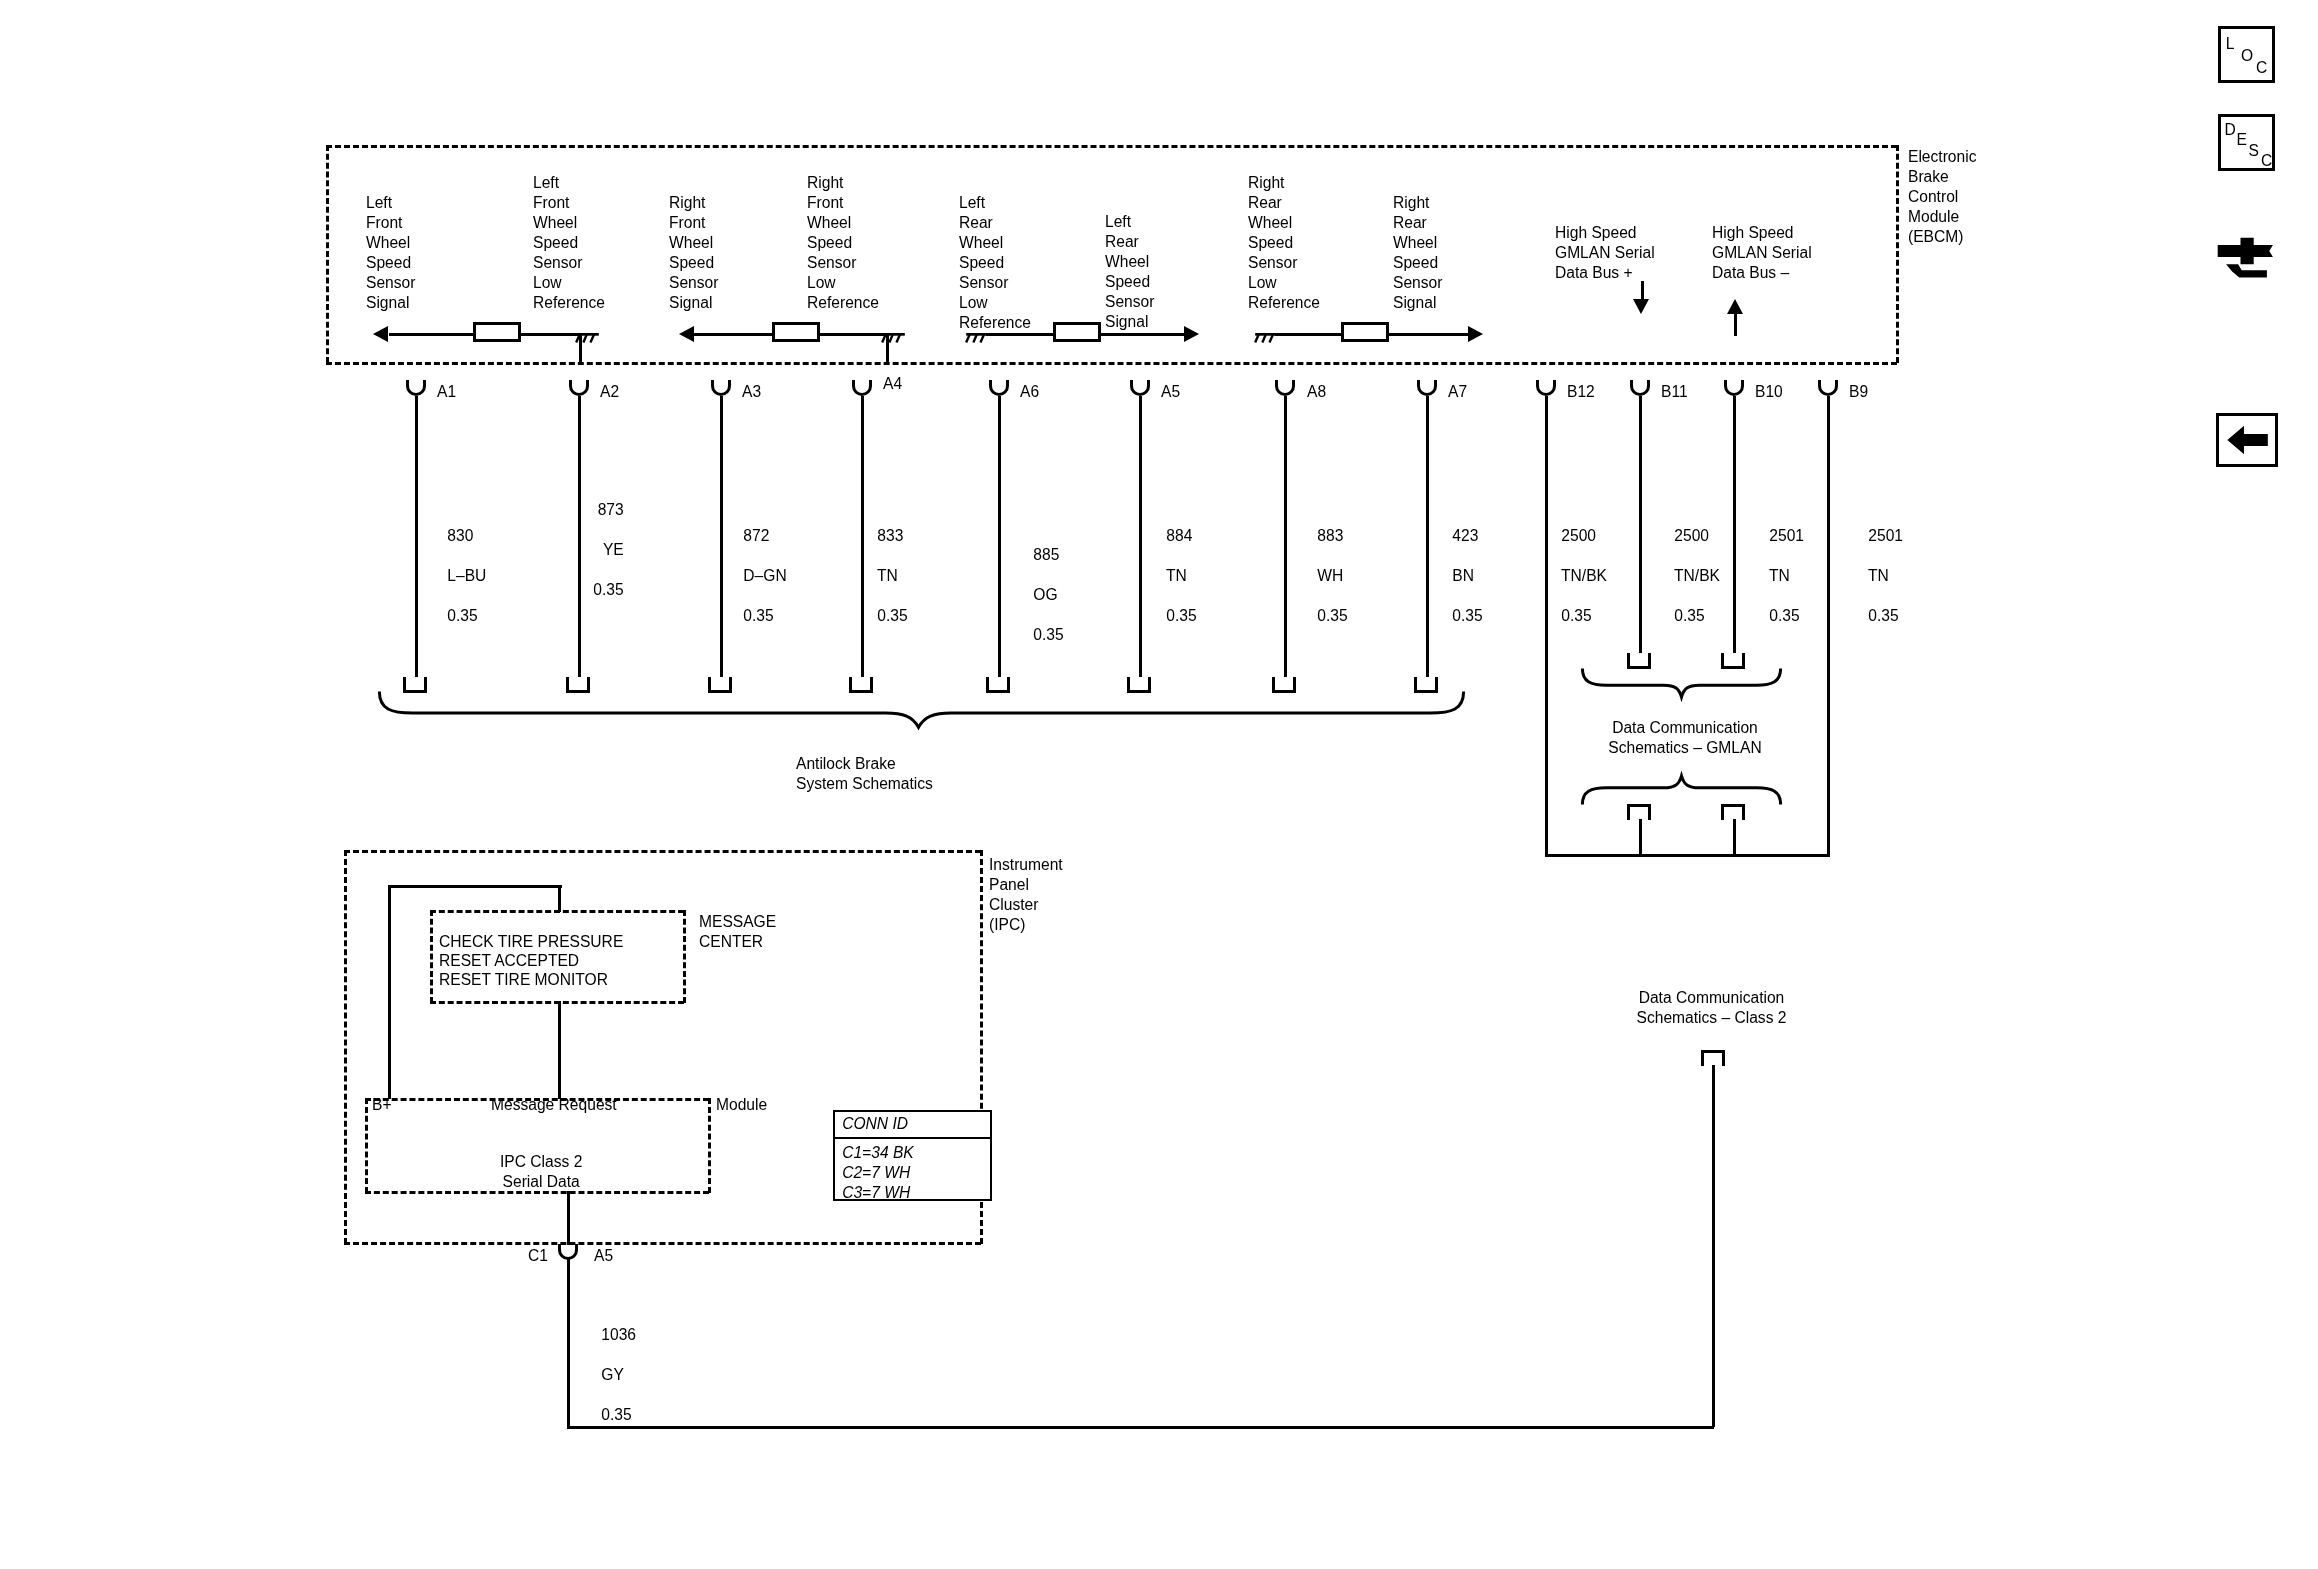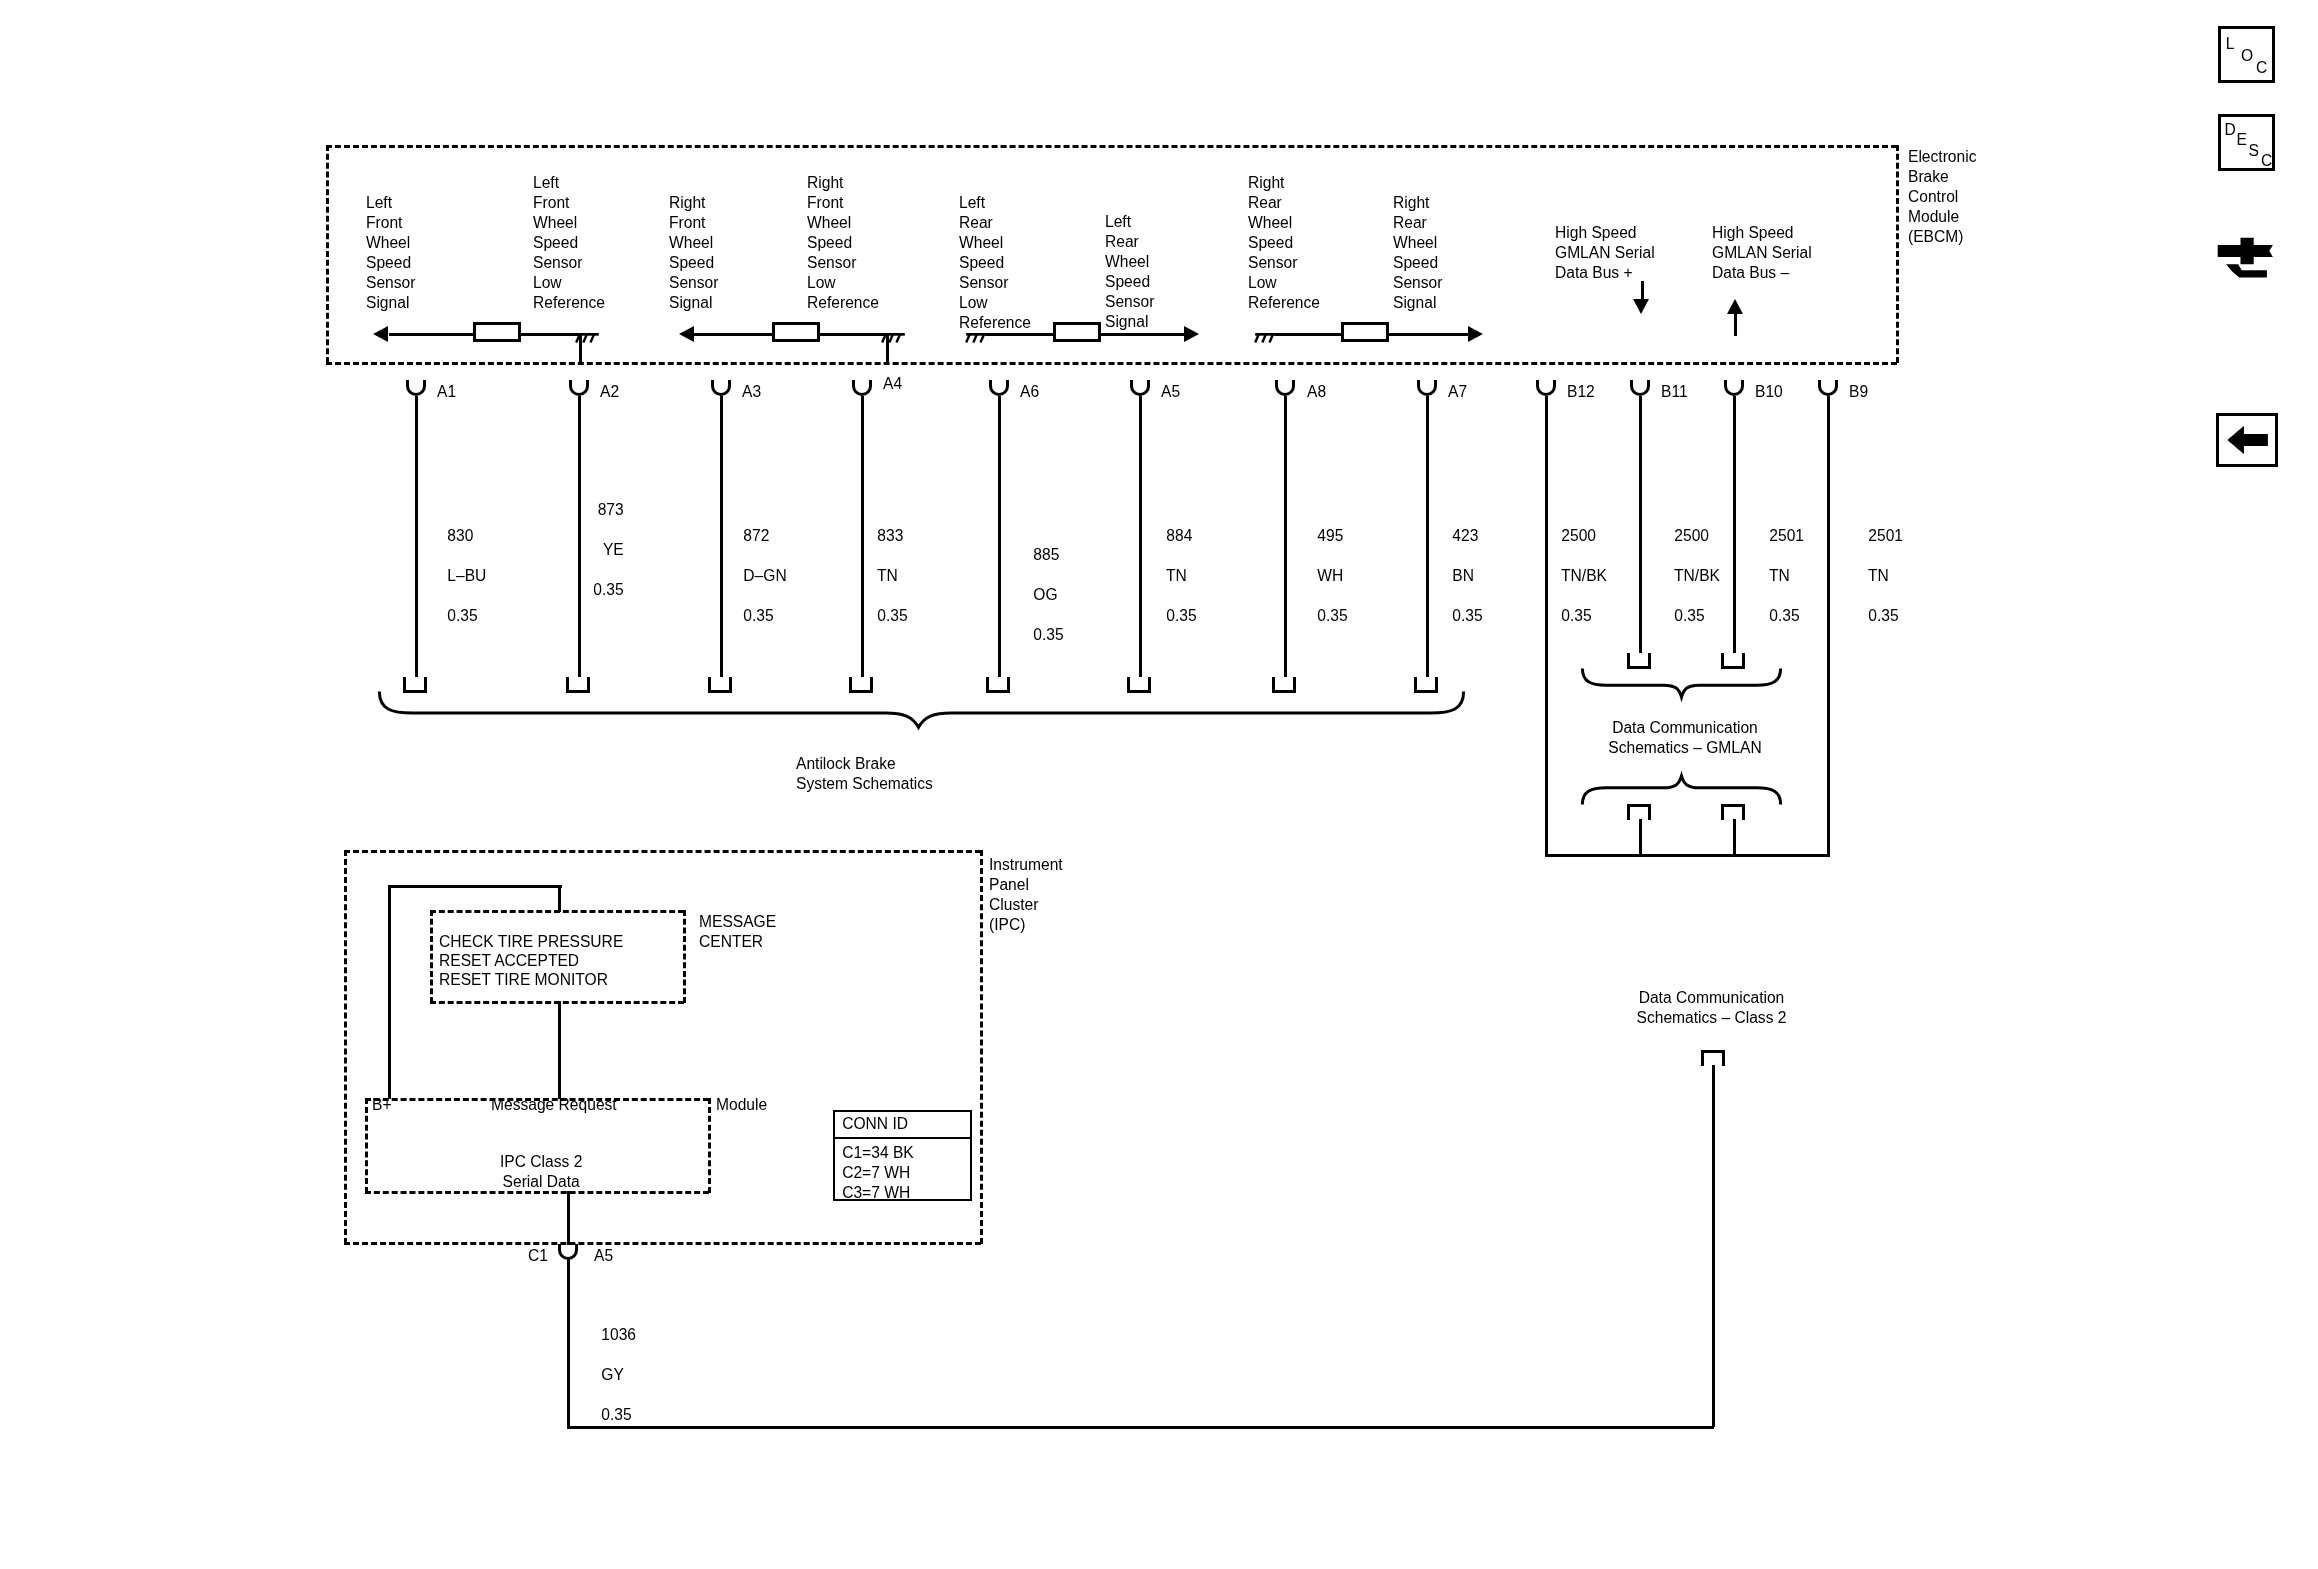--- a/index.html
+++ b/index.html
@@ -342,21 +342,21 @@
     <span>885</span><br>
     <span>OG</span><br>
     <span>0.35</span>
   </div>
   <div class="txt" style="left:1149px; top:506px;">
     <span>884</span><br>
     <span>TN</span><br>
     <span>0.35</span>
   </div>
   <div class="txt" style="left:1300px; top:506px;">
-    <span>495</span><br>
+    <span>883</span><br>
     <span>WH</span><br>
     <span>0.35</span>
   </div>
   <div class="txt" style="left:1435px; top:506px;">
     <span>423</span><br>
     <span>BN</span><br>
     <span>0.35</span>
   </div>
 
   <div class="txt" style="left:1544px; top:506px;">
@@ -463,21 +463,21 @@
   <div class="cup" style="left:1701px; top:1050px;"></div>
   <div class="txt c" style="left:1610px; top:988px; width:203px; text-align:center;">Data Communication
 Schematics – Class 2</div>
 
   <div class="txt" style="left:584px; top:1305px;">
     <span>1036</span><br>
     <span>GY</span><br>
     <span>0.35</span>
   </div>
 
-  <div class="conn-box" style="left:833px; top:1110px; width:139px; height:91px;">
+  <div class="conn-box" style="left:833px; top:1110px; width:159px; height:91px;font-style:italic;">
     <div class="conn-title">CONN ID</div>
     <div class="conn-body">C1=34 BK
 C2=7 WH
 C3=7 WH</div>
   </div>
 
   <div class="tool-btn" style="left:2218px; top:26px; width:57px; height:57px;">
     <span class="tool-letter" style="left:4.8px; top:6px;">L</span>
     <span class="tool-letter" style="left:20px; top:18px;">O</span>
     <span class="tool-letter" style="left:35px; top:30px;">C</span>

